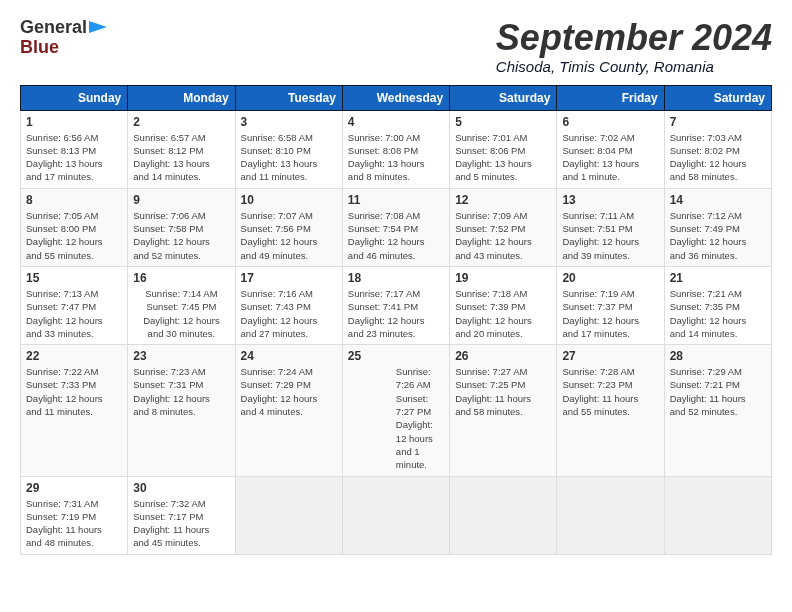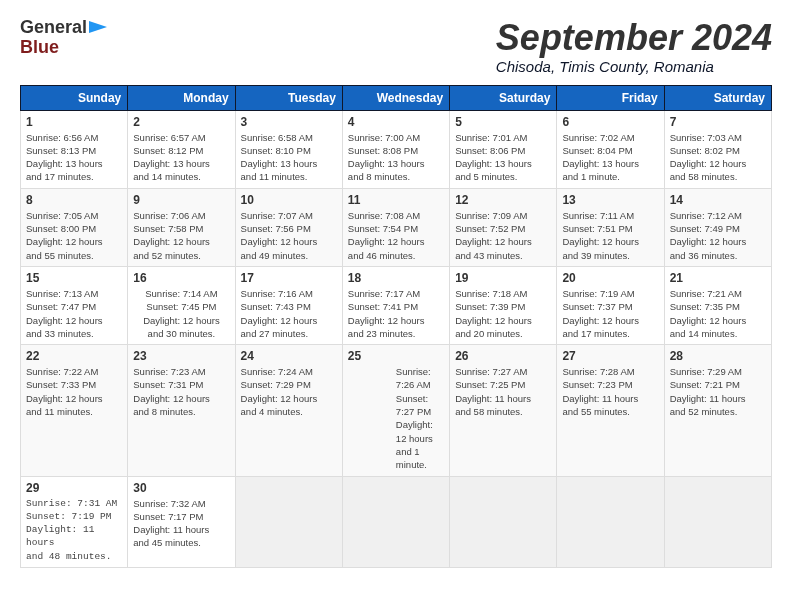--- a/index.html
+++ b/index.html
@@ -337,21 +337,21 @@
             <span class="day-number">28</span>
             <div class="day-info" style="white-space: pre-line;">Sunrise: 7:29 AM
 Sunset: 7:21 PM
 Daylight: 11 hours
 and 52 minutes.</div>
           </td>
         </tr>
         <tr>
           <td>
             <span class="day-number">29</span>
-            <div class="day-info" style="white-space: pre-line; font-family: Liberation Mono, monospace;">Sunrise: 7:31 AM
+            <div class="day-info" style="white-space: pre-line;">Sunrise: 7:31 AM
 Sunset: 7:19 PM
 Daylight: 11 hours
 and 48 minutes.</div>
           </td>
           <td>
             <span class="day-number">30</span>
             <div class="day-info" style="white-space: pre-line;">Sunrise: 7:32 AM
 Sunset: 7:17 PM
 Daylight: 11 hours
 and 45 minutes.</div>

